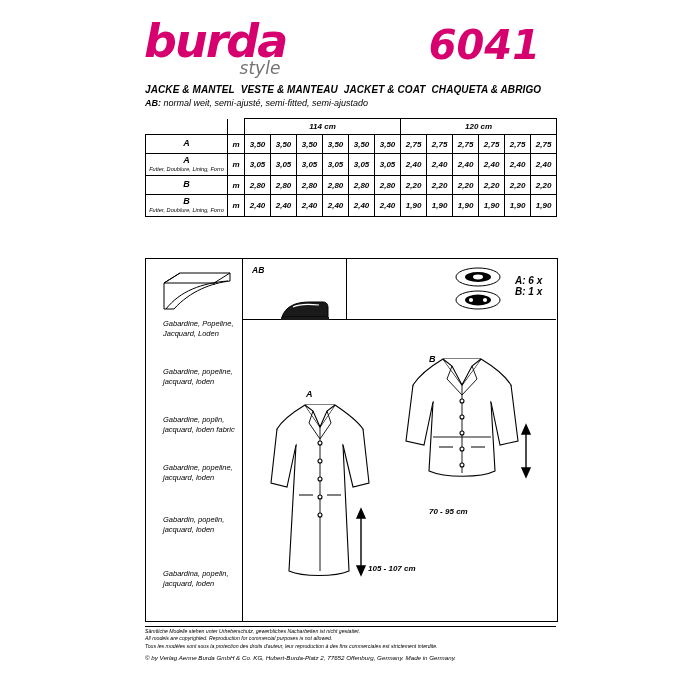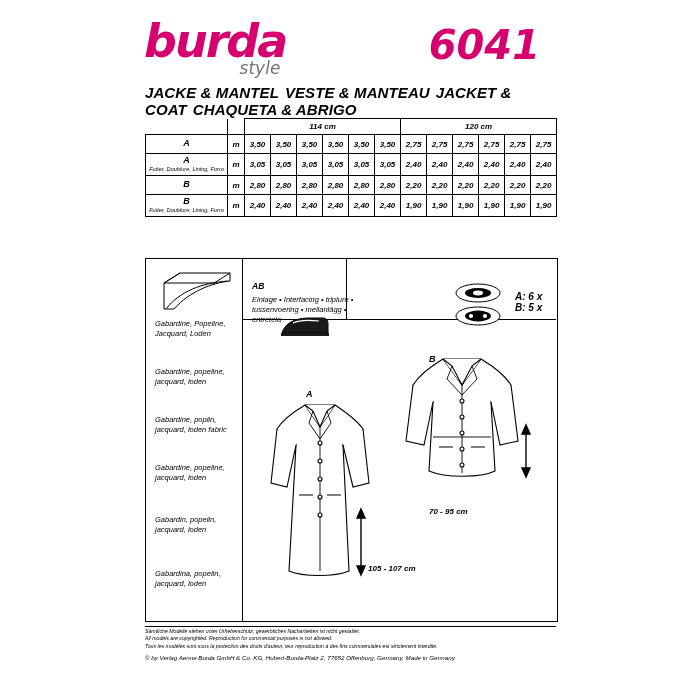--- a/index.html
+++ b/index.html
@@ -25,21 +25,21 @@
     text-align:right;margin-top:-4px;padding-right:6px;letter-spacing:0px;
   }
   .artnum{
     position:absolute;right:144px;top:22px;
     font-family:"DejaVu Sans", sans-serif;
     font-weight:bold;font-size:40px;color:#d6006e;letter-spacing:0px;
   }
 
   
   .titles{position:absolute;left:145px;top:84px;width:412px;}
-  .titles .line1{font-size:15px;font-weight:bold;letter-spacing:.1px;}
+  .titles .line1{font-size:10px;font-weight:bold;letter-spacing:.1px;}
   .titles .line1 .sep{display:inline-block;width:6px;}
   .titles .line2{font-size:9px;margin-top:3px;}
   .titles .line2 b{font-weight:bold;}
 
   
   table.sizes{
     position:absolute;left:145px;top:118px;width:411px;
     border-collapse:collapse;table-layout:fixed;
   }
   table.sizes td, table.sizes th{
@@ -54,28 +54,28 @@
   .big{font-size:9px;font-weight:bold;}
   .num{font-size:8px;font-weight:bold;}
   col.c1{width:82px;}
   col.c2{width:17px;}
   col.cn{width:26px;}
 
   
   .frame{position:absolute;left:145px;top:258px;width:411px;height:362px;border:1px solid #000;}
   .vline{position:absolute;top:0;bottom:0;width:1px;background:#000;}
 
-  .fabrics{position:absolute;left:0;top:0;width:96px;height:100%;}
+  .fabrics{position:absolute;left:8px;top:0;width:96px;height:100%;}
   .fabric-item{position:absolute;left:9px;font-size:7.5px;line-height:10px;}
 
   
   .swatch{position:absolute;left:14px;top:10px;width:74px;height:46px;}
 
   
-  .ifbox{position:absolute;left:97px;top:0;width:314px;height:60px;margin-top:16px;}
+  .ifbox{position:absolute;left:97px;top:0;width:314px;height:60px;}
   .ifbox .ab{position:absolute;left:9px;top:6px;font-size:8.5px;font-weight:bold;}
   .ifbox .txt{position:absolute;left:9px;top:20px;font-size:7.5px;line-height:10px;}
   .iron{position:absolute;left:36px;top:40px;width:52px;height:22px;}
   .snaps{position:absolute;left:205px;top:6px;width:60px;height:50px;}
   .snaptxt{position:absolute;left:272px;top:16px;font-size:10px;font-weight:bold;line-height:11px;}
 
   
   .glabel{position:absolute;font-size:9px;font-weight:bold;}
   .dimlabel{position:absolute;font-size:8px;font-weight:bold;}
 
@@ -91,20 +91,24 @@
 
   <div class="brand">
     <div class="brand-word">burda</div>
     <div class="brand-style">style</div>
   </div>
   <div class="artnum">6041</div>
 
   <div class="titles">
     <div class="line1">
       <span>JACKE &amp; MANTEL</span><span class="sep"></span><span>VESTE &amp; MANTEAU</span><span class="sep"></span><span>JACKET &amp; COAT</span><span class="sep"></span><span>CHAQUETA &amp; ABRIGO</span>
+    </div>
+    <div class="line2">
+      <b>AB:</b>
+      <span>normal weit, semi-ajusté, semi-fitted, semi-ajustado</span>
     </div>
   </div>
 
   <table class="sizes">
     <colgroup>
       <col class="c1">
         <col class="c2">
       <col class="cn">
         <col class="cn">
         <col class="cn">
@@ -226,41 +230,40 @@
       <div class="fabric-item" style="top:60px;">Gabardine, Popeline,<br>Jacquard, Loden</div>
       <div class="fabric-item" style="top:108px;">Gabardine, popeline,<br>jacquard, loden</div>
       <div class="fabric-item" style="top:156px;">Gabardine, poplin,<br>jacquard, loden fabric</div>
       <div class="fabric-item" style="top:204px;">Gabardine, popeline,<br>jacquard, loden</div>
       <div class="fabric-item" style="top:256px;">Gabardin, popelin,<br>jacquard, loden</div>
       <div class="fabric-item" style="top:310px;">Gabardina, popelin,<br>jacquard, loden</div>
     </div>
 
     <div class="ifbox">
       <div class="ab">AB</div>
-      <div class="txt">Einlage • Interfacing • triplure •<br>tussenvoering • mellanlägg •<br>entretela</div>
 
       <svg class="iron" viewBox="0 0 52 22">
         <path d="M3 18 C6 8 16 3 30 3 L44 3 C48 3 49 6 49 9 L49 18 Z" fill="#1a1a1a" stroke="#000" stroke-width="1"></path>
         <rect x="2" y="18" width="48" height="3" fill="#1a1a1a"></rect>
         <path d="M14 8 C20 5 30 5 40 6" fill="none" stroke="#ffffff" stroke-width="1.2"></path>
       </svg>
 
       <svg class="snaps" viewBox="0 0 60 50">
         <ellipse cx="30" cy="12" rx="22" ry="9" fill="#ffffff" stroke="#000" stroke-width="1"></ellipse>
         <ellipse cx="30" cy="12" rx="13" ry="5" fill="#000"></ellipse>
         <ellipse cx="30" cy="12" rx="5" ry="2.4" fill="#ffffff"></ellipse>
         <ellipse cx="30" cy="35" rx="22" ry="9" fill="#ffffff" stroke="#000" stroke-width="1"></ellipse>
         <ellipse cx="30" cy="35" rx="13" ry="5.4" fill="#000"></ellipse>
         <circle cx="23" cy="35" r="2.1" fill="#ffffff"></circle>
         <circle cx="37" cy="35" r="2.1" fill="#ffffff"></circle>
       </svg>
 
       <div class="snaptxt">
         <div>A: 6 x</div>
-        <div>B: 5 x</div>
+        <div>B: 1 x</div>
       </div>
     </div>
 
     <svg style="position:absolute;left:97px;top:60px;width:314px;height:301px;" viewBox="0 0 314 301">
 
       <g fill="#ffffff" stroke="#000" stroke-width="1.1">
 
         <path d="M62 86 C52 92 40 100 34 110 L46 134 L53 126 L46 252 C60 258 92 258 106 252 L100 126 L108 134 L120 110 C113 100 101 92 92 86 Z"></path>
 
         <path d="M62 86 L77 108 L92 86"></path>

